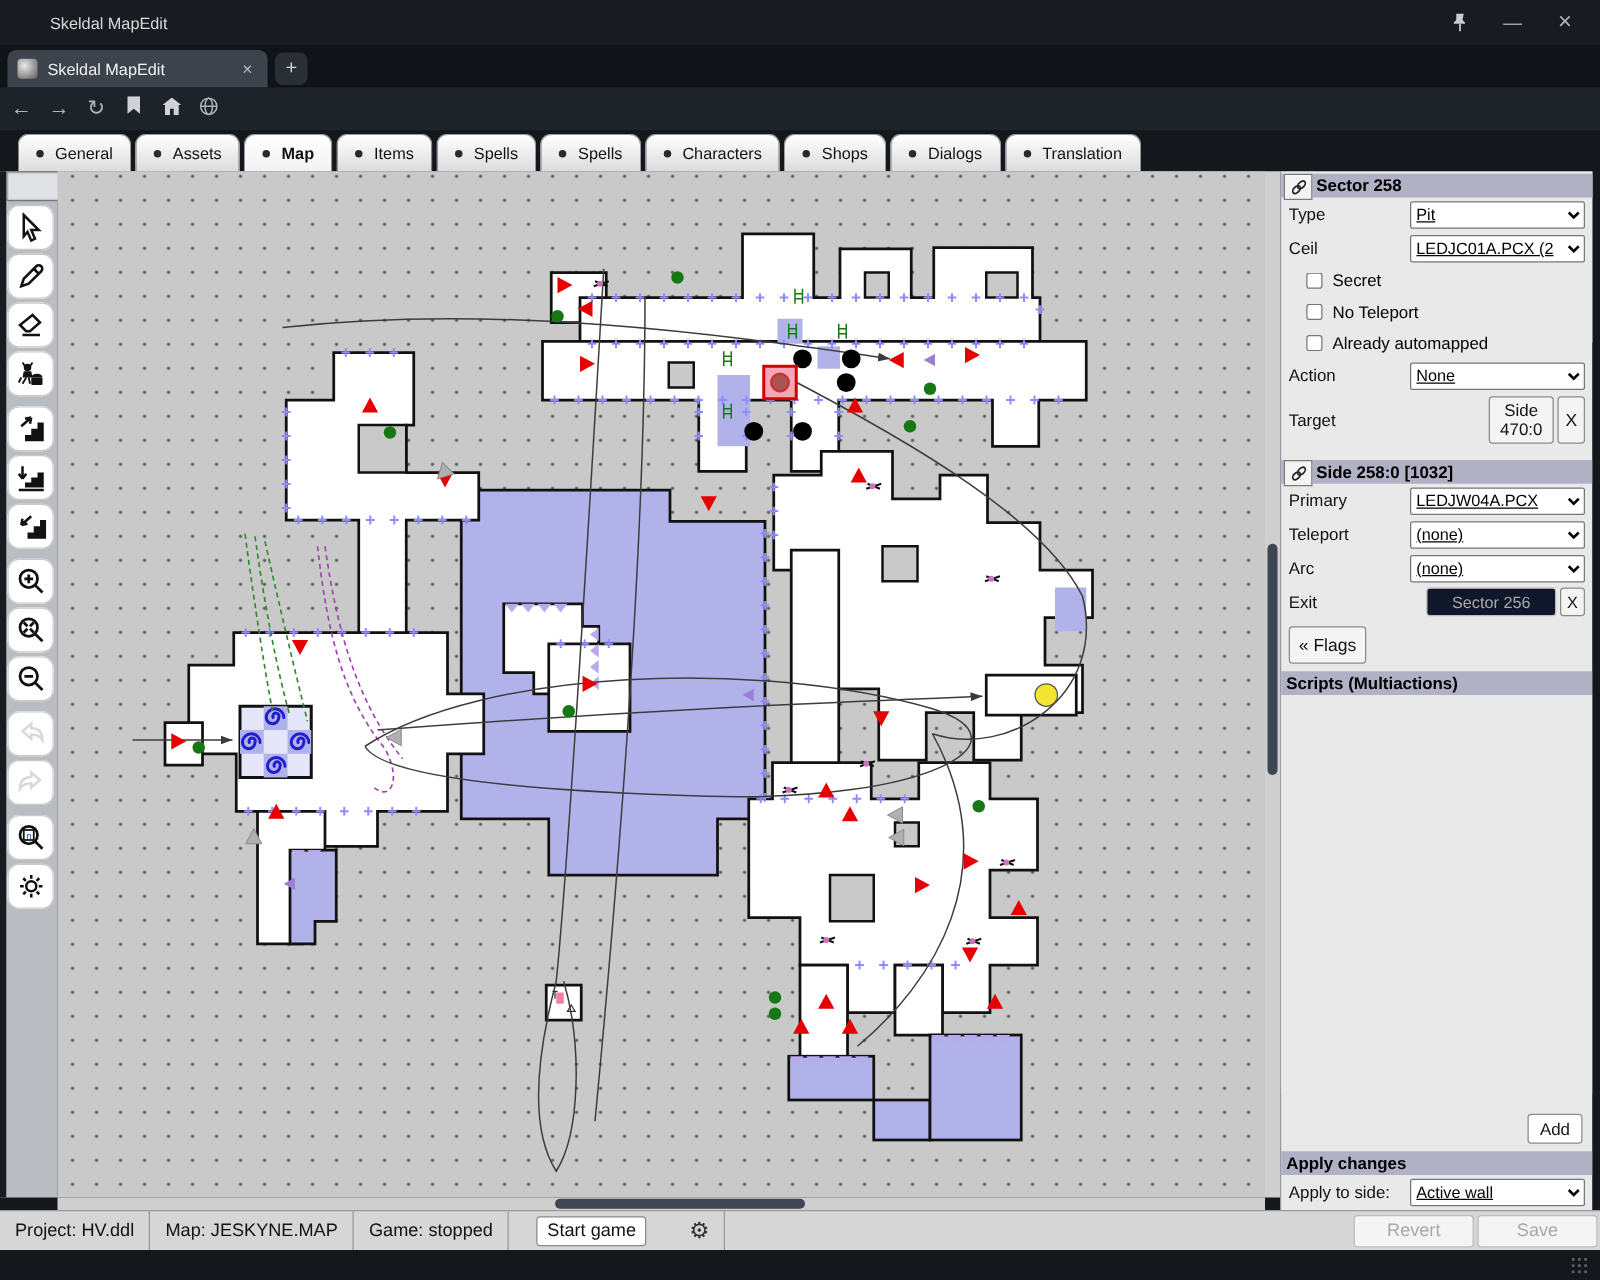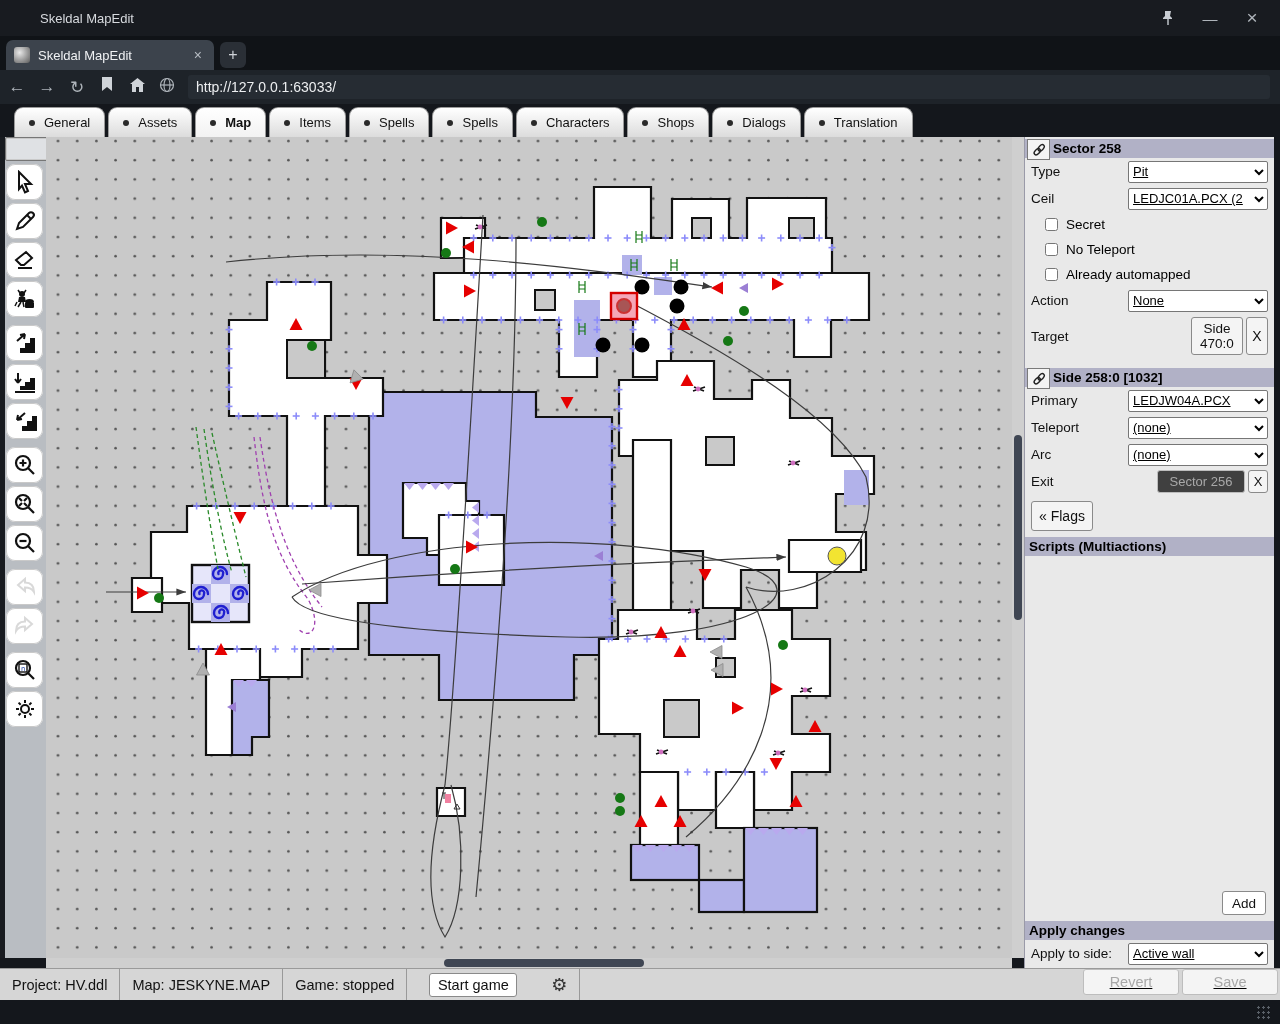--- a/index.html
+++ b/index.html
@@ -45,34 +45,34 @@
   .prow{display:flex;align-items:center;margin:2px 6px 2px 6px;min-height:23px;}
   .prow label{font-size:13.5px;color:#111;}
   .sel{margin-left:auto;width:140px;height:22px;font-size:13px;border:1px solid #767676;background:#fff;border-radius:2px;text-decoration:underline;}
   .chkrow{display:flex;align-items:center;margin:2px 6px 2px 20px;height:21px;}
   .chkrow input{margin:0 8px 0 0;width:13px;height:13px;}
   .chkrow label{font-size:13.5px;}
   .btn{background:#f4f4f4;border:1px solid #8a8a8a;border-radius:3px;font-size:13px;color:#111;display:inline-flex;align-items:center;justify-content:center;}
   .btn:disabled{color:#a8a8a8;border-color:#bdbdbd;}
   .targetbtn{margin-left:auto;width:52px;height:38px;flex-direction:column;line-height:15px;font-size:13.5px;}
   .xbtn{width:22px;height:38px;margin-left:3px;font-size:14px;}
-  .exitbtn{margin-left:auto;width:88px;height:23px;color:#a8a8a8;border-color:#bdbdbd;background:#404040;}
+  .exitbtn{margin-left:auto;width:104px;height:23px;color:#a8a8a8;border-color:#bdbdbd;background:#0f172a;}
   .xbtn2{width:20px;height:23px;margin-left:3px;font-size:13px;}
   .flagsbtn{width:62px;height:30px;margin:6px 0 4px 6px;font-size:14px;}
   .scriptsarea{flex:1;background:#e9e9e9;}
   .addrow{display:flex;justify-content:flex-end;margin:16px 8px 4px 0;}
   .addbtn{width:44px;height:24px;font-size:13.5px;background:#fff;}
   .applyside .sel{width:140px;}
   .applybtn{margin:4px 4px 2px 4px;height:27px;font-size:20px;background:#f2f2f2;}
   
   .statusbar{position:absolute;left:0;top:968px;width:1280px;height:32px;background:#d6d6d6;display:flex;align-items:center;border-top:1px solid #9a9a9a;box-sizing:border-box;}
   .seg{font-size:14.5px;color:#111;padding:0 12px;height:100%;display:flex;align-items:center;border-right:1px solid #999;}
   .startbtn{margin:0 10px;width:88px;height:24px;font-size:14.5px;background:#fff;}
   .sgear{font-size:18px;color:#333;padding:0 12px;height:100%;display:flex;align-items:center;border-right:1px solid #999;}
-  .rs-group{margin-left:auto;display:flex;height:100%;align-items:flex-start;padding-right:2px;text-decoration:underline;}
+  .rs-group{margin-left:auto;display:flex;height:100%;align-items:center;padding-right:2px;}
   .rsbtn{width:96px;height:26px;font-size:14.5px;margin-left:3px;}
   
   .bottomstrip{position:absolute;left:0;top:1000px;width:1280px;height:24px;background:#14171c;}
   .grip{position:absolute;right:8px;top:5px;width:16px;height:14px;
     background-image:radial-gradient(#5a6068 1.2px,transparent 1.3px);background-size:5px 5px;}
   .rightedge{position:absolute;right:0;top:137px;width:6px;height:863px;background:#14171c;}
 </style>
 </head>
 <body>
 
@@ -117,21 +117,20 @@
     </div>
     <div class="navicon">
       <svg width="16" height="16" viewBox="0 0 16 16">
           <g stroke="#aeb4ba" stroke-width="1.2" fill="none">
             <circle cx="8" cy="8" r="6.5"></circle>
             <ellipse cx="8" cy="8" rx="3" ry="6.5"></ellipse>
             <line x1="1.5" y1="8" x2="14.5" y2="8"></line>
           </g>
         </svg>
     </div>
-    <div class="urlfield">http://127.0.0.1:63033/</div>
   </div>
 
   <div class="tabrow" id="tabrow">
       <div class="dtab">
         <span class="bullet"></span>
         <span>General</span>
       </div>
       <div class="dtab">
         <span class="bullet"></span>
         <span>Assets</span>

